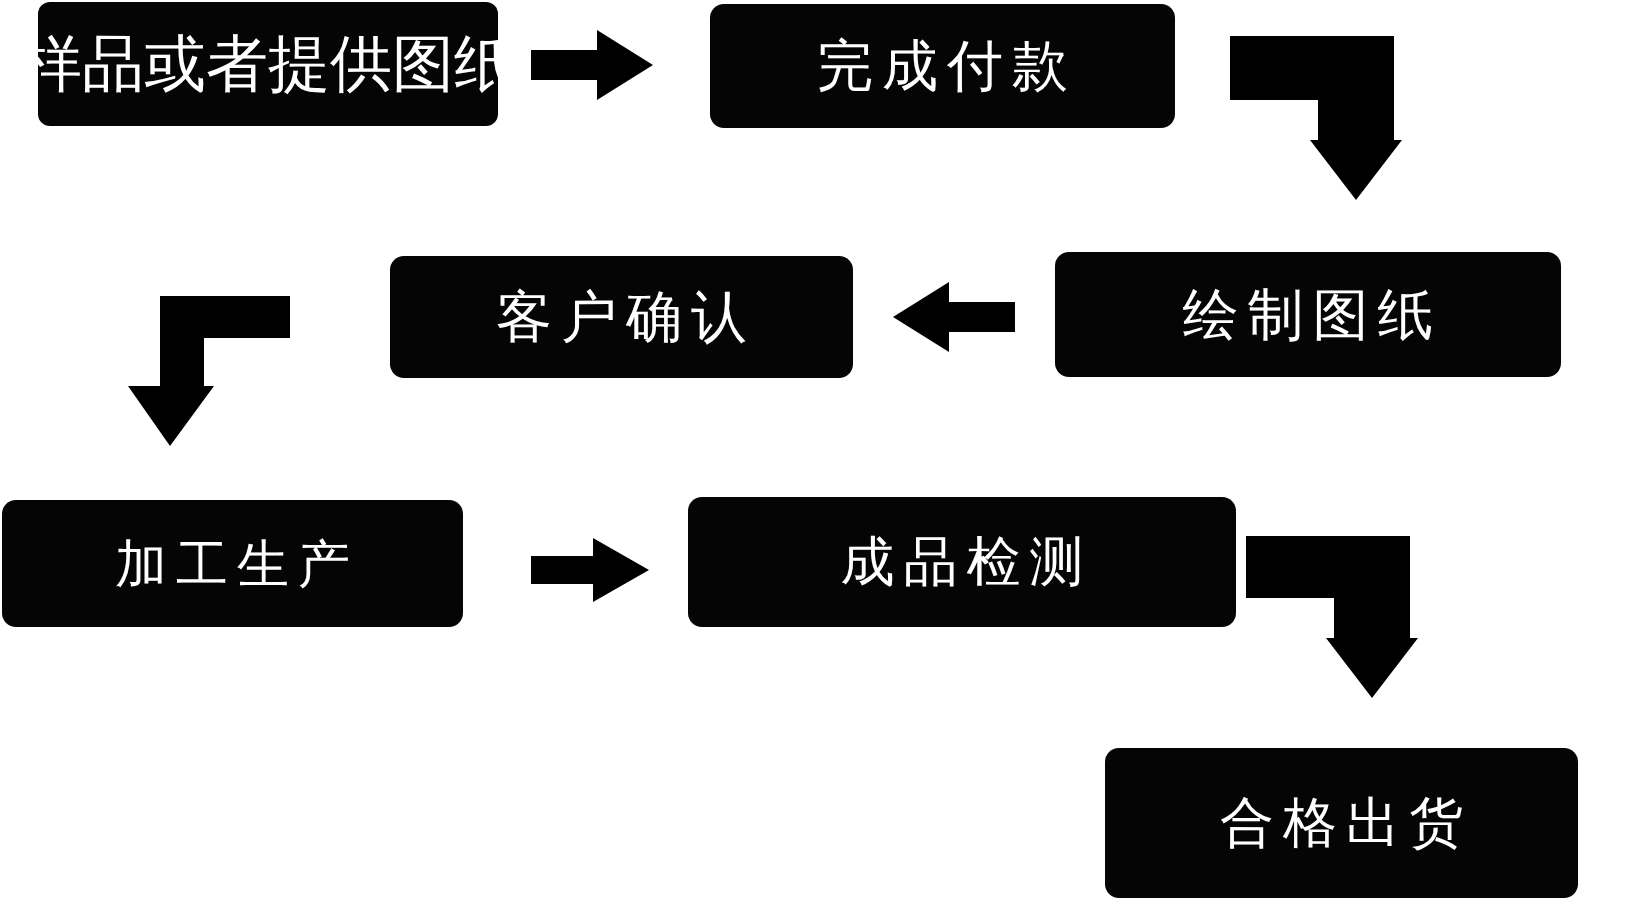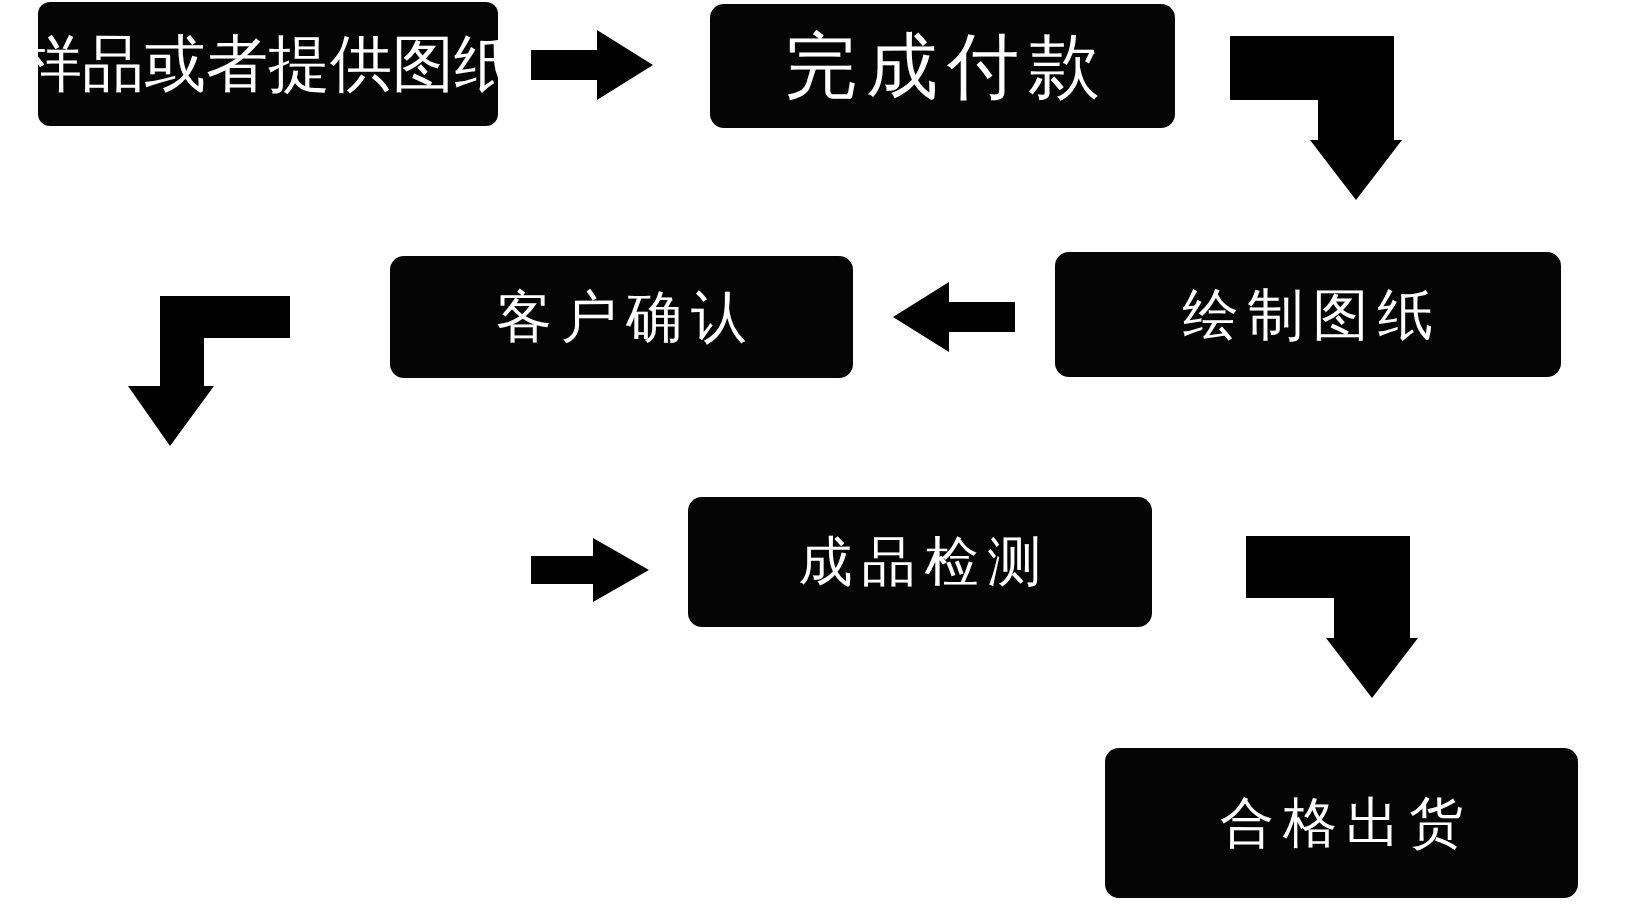--- a/index.html
+++ b/index.html
@@ -33,32 +33,32 @@
     font-weight: 400;
     white-space: nowrap;
     line-height: 1;
     display: block;
   }
   
   #node-sample      { left: 2px;    top: 2px;   width: 460px; height: 124px; border-radius: 12px; margin-left: 36px; }
   #node-sample .node-label      { font-size: 62px; letter-spacing: 0px; }
 
   #node-payment     { left: 710px;  top: 4px;   width: 465px; height: 124px; border-radius: 14px; }
-  #node-payment .node-label     { font-size: 72px; letter-spacing: 9px; text-indent: 9px; }
+  #node-payment .node-label     { font-size: 56px; letter-spacing: 9px; text-indent: 9px; }
 
   #node-drawing     { left: 1055px; top: 252px; width: 506px; height: 125px; border-radius: 14px; }
   #node-drawing .node-label     { font-size: 56px; letter-spacing: 9px; text-indent: 9px; }
 
   #node-confirm     { left: 390px;  top: 256px; width: 463px; height: 122px; border-radius: 14px; }
   #node-confirm .node-label     { font-size: 56px; letter-spacing: 9px; text-indent: 9px; }
 
   #node-production  { left: 2px;    top: 500px; width: 461px; height: 127px; border-radius: 14px; }
   #node-production .node-label  { font-size: 52px; letter-spacing: 9px; text-indent: 9px; }
 
-  #node-inspection  { left: 688px;  top: 497px; width: 464px; height: 130px; border-radius: 14px; }
+  #node-inspection  { left: 688px;  top: 497px; width: 548px; height: 130px; border-radius: 14px; }
   #node-inspection .node-label  { font-size: 54px; letter-spacing: 9px; text-indent: 9px; }
 
   #node-shipment    { left: 1105px; top: 748px; width: 473px; height: 150px; border-radius: 14px; text-align: center; }
   #node-shipment .node-label    { font-size: 54px; letter-spacing: 9px; text-indent: 9px; }
 
   
   .arrow {
     position: absolute;
   }
   .arrow svg { display: block; }
@@ -124,20 +124,23 @@
   <div class="arrow" id="arrow-drawing-to-confirm">
     <svg viewBox="0 0 122 70" width="122" height="70" aria-hidden="true">
       <path d="M122,20 L56,20 L56,0 L0,35 L56,70 L56,50 L122,50 Z" fill="#000000"></path>
     </svg>
   </div>
 
   <div class="node" id="node-drawing">
     <span class="node-label">绘制图纸</span>
   </div>
 
+  <div class="node" id="node-production">
+    <span class="node-label">加工生产</span>
+  </div>
 
   <div class="arrow" id="arrow-prod-to-inspect">
     <svg viewBox="0 0 118 64" width="118" height="64" aria-hidden="true">
       <path d="M0,18 L62,18 L62,0 L118,32 L62,64 L62,46 L0,46 Z" fill="#000000"></path>
     </svg>
   </div>
 
   <div class="node" id="node-inspection">
     <span class="node-label">成品检测</span>
   </div>

